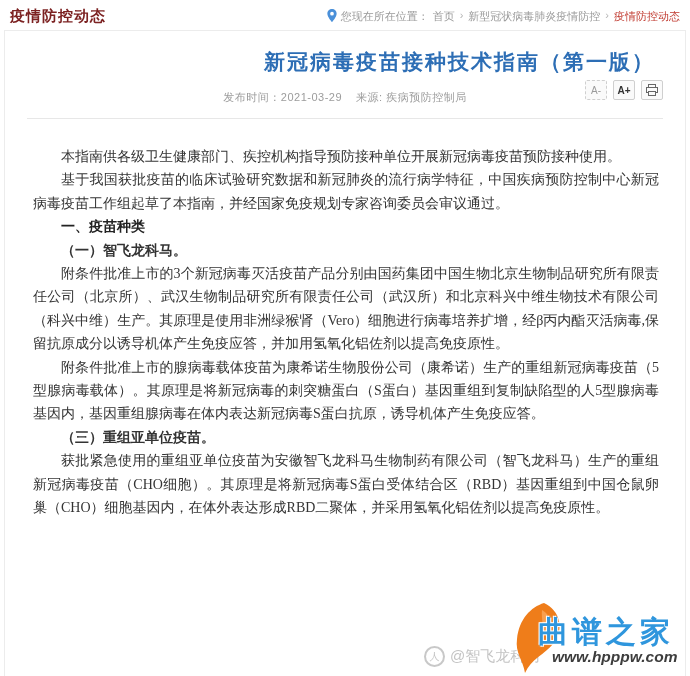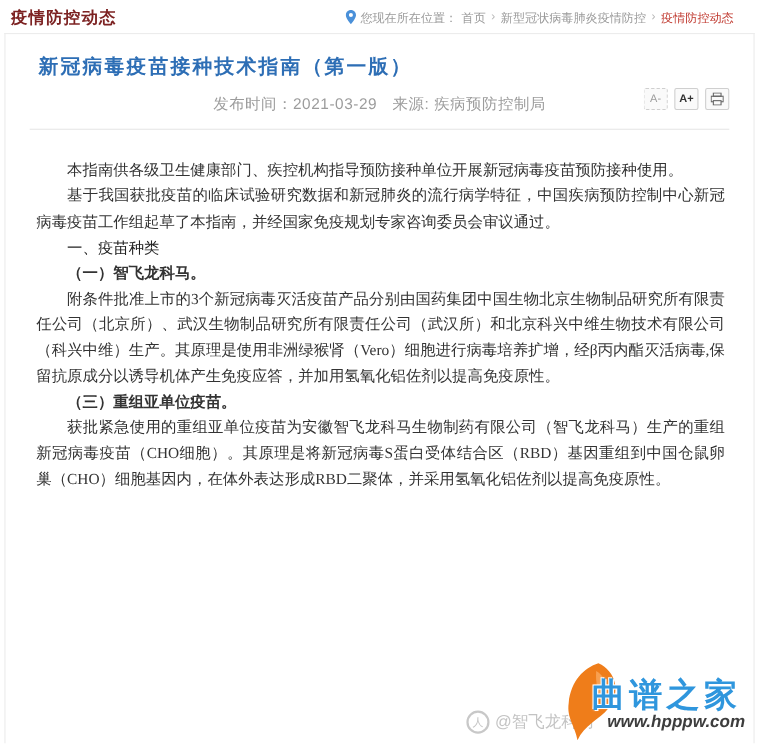--- a/index.html
+++ b/index.html
@@ -10,21 +10,21 @@
     background: #ffffff;
     font-family: "Liberation Sans", "DejaVu Sans", sans-serif;
   }
 
   
   .topbar {
     height: 30px;
     display: flex;
     justify-content: space-between;
     align-items: center;
-    padding: 2px 23px 0 10px;
+    padding: 2px 10px 0 10px;
   }
   .section-title {
     font-size: 15px;
     font-weight: bold;
     color: #7c2222;
     letter-spacing: 1px;
   }
   .crumbs {
     display: flex;
     align-items: flex-start;
@@ -42,31 +42,31 @@
   .card {
     margin: 0 4px;
     border: 1px solid #ececec;
     border-bottom: none;
     background: #fff;
     min-height: 646px;
     position: relative;
   }
   .art-title {
     margin: 17px 30px 0;
-    text-align: left;
+    text-align: right;
     font-family: "Liberation Serif", "DejaVu Serif", serif;
-    font-size: 18px;
+    font-size: 21px;
     font-weight: bold;
     letter-spacing: 2px;
     color: #2d6eb5;
   }
   .meta {
     margin-top: 14px;
     text-align: center;
-    font-size: 14px;
+    font-size: 11px;
     color: #9c9c9c;
     letter-spacing: .5px;
   }
   .meta .gap { display: inline-block; width: 14px; }
   .toolbar {
     position: absolute;
     top: 49px;
     right: 22px;
     display: flex;
     gap: 6px;
@@ -96,21 +96,21 @@
     font-family: "Liberation Serif", "DejaVu Serif", serif;
     font-size: 14px;
     line-height: 23.4px;
     color: #333;
     text-align: justify;
   }
   .content p { text-indent: 2em; }
   .h-num {
     text-indent: 2em;
     font-family: "Liberation Sans", "DejaVu Sans", sans-serif;
-    font-weight: normal;
+    font-weight: bold;
     color: #222;
   }
   .h-sub { text-indent: 2em; font-weight: 600; }
 
   
   .wm-pd {
     position: absolute;
     left: 424px; top: 646px;
     display: flex; align-items: center; gap: 5px;
     color: rgba(145,145,145,.55);
@@ -191,20 +191,21 @@
   </div>
 
   <hr class="divider">
 
   <article class="content">
     <p>本指南供各级卫生健康部门、疾控机构指导预防接种单位开展新冠病毒疫苗预防接种使用。</p>
     <p>基于我国获批疫苗的临床试验研究数据和新冠肺炎的流行病学特征，中国疾病预防控制中心新冠病毒疫苗工作组起草了本指南，并经国家免疫规划专家咨询委员会审议通过。</p>
     <p class="h-num">一、疫苗种类</p>
     <p class="h-sub">（一）智飞龙科马。</p>
     <p>附条件批准上市的3个新冠病毒灭活疫苗产品分别由国药集团中国生物北京生物制品研究所有限责任公司（北京所）、武汉生物制品研究所有限责任公司（武汉所）和北京科兴中维生物技术有限公司（科兴中维）生产。其原理是使用非洲绿猴肾（Vero）细胞进行病毒培养扩增，经β丙内酯灭活病毒,保留抗原成分以诱导机体产生免疫应答，并加用氢氧化铝佐剂以提高免疫原性。</p>
+    <p>附条件批准上市的腺病毒载体疫苗为康希诺生物股份公司（康希诺）生产的重组新冠病毒疫苗（5型腺病毒载体）。其原理是将新冠病毒的刺突糖蛋白（S蛋白）基因重组到复制缺陷型的人5型腺病毒基因内，基因重组腺病毒在体内表达新冠病毒S蛋白抗原，诱导机体产生免疫应答。</p>
     <p class="h-sub">（三）重组亚单位疫苗。</p>
     <p>获批紧急使用的重组亚单位疫苗为安徽智飞龙科马生物制药有限公司（智飞龙科马）生产的重组新冠病毒疫苗（CHO细胞）。其原理是将新冠病毒S蛋白受体结合区（RBD）基因重组到中国仓鼠卵巢（CHO）细胞基因内，在体外表达形成RBD二聚体，并采用氢氧化铝佐剂以提高免疫原性。</p>
   </article>
 </main>
 
 <div class="wm-pd">
   <span class="pd-circle">人</span>
   <span>@智飞龙科马</span>
 </div>
 

